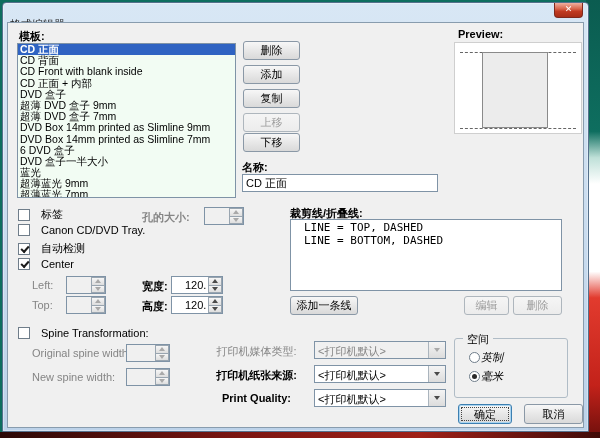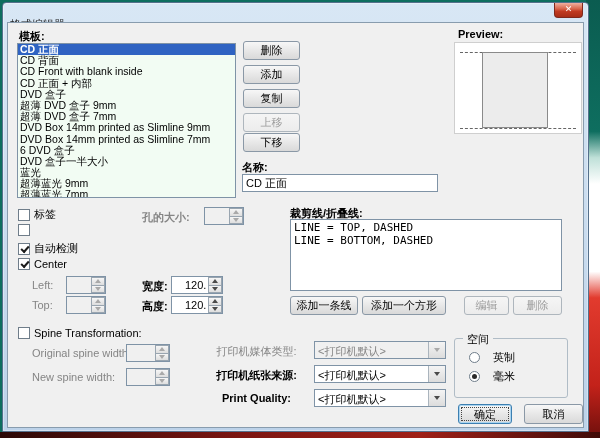--- a/index.html
+++ b/index.html
@@ -28,47 +28,47 @@
   .li { height:11.2px; line-height:11.2px; padding-left:2px; white-space:nowrap; }
   .li.sel { background:#2f63c2; color:#fff; font-weight:bold; }
   .btn { width:57px; height:19px; background:linear-gradient(#f7f7f7,#e9e9e9 45%,#d9d9d9);
     border:1px solid #8a98a6; border-radius:3px; font-family:inherit; font-size:11px; color:#000; text-align:center; }
   .btn.dis { color:#9b9b9b; background:linear-gradient(#f5f5f5,#ececec); border-color:#aeb6bd; }
   .btn.default { border-color:#3c7fb1; box-shadow:0 0 0 1px #a9d4f0 inset; outline:1px dotted #444; outline-offset:-4px; }
   .txt { border:1px solid #7f93a6; background:#fff; font-family:inherit; font-size:11px; padding:1px 3px; }
   .preview { background:#fff; border:1px solid #cfcfcf; }
   .dash { position:absolute; left:5px; right:5px; height:0; border-top:1px dashed #666; }
   .psq { position:absolute; left:27px; top:9px; width:66px; height:76px; background:#ececec; border:1px solid #8a8a8a; }
-  .check { display:flex; align-items:center; gap:4px; white-space:nowrap; cursor:default; }
+  .check { display:flex; align-items:center; gap:11px; white-space:nowrap; cursor:default; }
   .box { width:12px; height:12px; background:#fff; border:1px solid #6f7d8a; position:relative; flex:none; }
   .box.checked::after { content:""; position:absolute; left:2px; top:2px; width:6px; height:3px;
     border-left:2px solid #1c1c1c; border-bottom:2px solid #1c1c1c; transform:rotate(-48deg); }
   .spin { height:18px; }
   .spin-field { position:absolute; left:0; top:0; width:100%; height:18px; border:1px solid #7f93a6; background:#fff;
     font-family:inherit; font-size:11px; padding:0 16px 0 13px; }
   .spin.dis .spin-field { background:#f0f0f0; }
   .spin-btns { position:absolute; right:1px; top:1px; width:14px; height:16px; display:flex; flex-direction:column; }
   .sb { flex:1; background:linear-gradient(#f6f6f6,#dedede); border:1px solid #99a5b0; display:flex; align-items:center; justify-content:center; }
   .sb + .sb { border-top:none; }
   .tu { width:0; height:0; border-left:3px solid transparent; border-right:3px solid transparent; border-bottom:4px solid #4a4a4a; }
   .td { width:0; height:0; border-left:3px solid transparent; border-right:3px solid transparent; border-top:4px solid #4a4a4a; }
   .spin.dis .tu { border-bottom-color:#a9a9a9; }
   .spin.dis .td { border-top-color:#a9a9a9; }
-  .linesbox { background:#fff; border:1px solid #7f93a6; font-family:"DejaVu Sans Mono","Liberation Mono",monospace; font-size:11px; padding:1px 3px; }
+  .linesbox { background:#fff; border:1px solid #7f93a6; font-family:"DejaVu Sans Mono","Liberation Mono",monospace; font-size:11px; padding:1px 13px; }
   .mline { height:13px; line-height:13px; white-space:pre; }
   .combo { width:132px; height:18px; background:#fff; border:1px solid #7f93a6; }
   .combo .cval { position:absolute; left:3px; top:2px; white-space:nowrap; }
   .combo .cbtn { position:absolute; right:0; top:0; width:17px; height:16px; background:linear-gradient(#f4f4f4,#dcdcdc);
     border-left:1px solid #aab4bd; display:flex; align-items:center; justify-content:center; }
   .combo.dis { background:#f0f0f0; }
   .combo.dis .cval { color:#858585; }
   .combo.dis .cbtn .td { border-top-color:#a9a9a9; }
   .group { border:1px solid #b0bcc6; border-radius:3px; }
   .glbl { position:absolute; top:-7px; left:8px; background:#f0f0f0; padding:0 4px; }
-  .radio { position:absolute; display:flex; align-items:center; gap:13px; white-space:nowrap; cursor:default; }
+  .radio { position:absolute; display:flex; align-items:center; gap:1px; white-space:nowrap; cursor:default;font-style:italic; }
   .rc { width:11px; height:11px; border-radius:50%; border:1px solid #6f7d8a; background:#fff; position:relative; flex:none; }
   .rc.on::after { content:""; position:absolute; left:2px; top:2px; width:5px; height:5px; border-radius:50%; background:#2a2a2a; }
 </style>
 </head>
 <body>
 
 <div class="bg-right"></div>
 <div class="bg-bottom"></div>
 
 <div class="dlg">
@@ -126,20 +126,21 @@
             <i class="tu"></i>
           </div>
         <div class="sb">
             <i class="td"></i>
           </div>
       </div>
     </div>
 
     <label class="check" style="left:10px;top:201px">
       <span class="box"></span>
+      <span>Canon CD/DVD Tray.</span>
     </label>
     <label class="check" style="left:10px;top:218px">
       <span class="box checked"></span>
       <span>自动检测</span>
     </label>
     <label class="check" style="left:10px;top:235px">
       <span class="box checked"></span>
       <span>Center</span>
     </label>
 
@@ -192,21 +193,20 @@
           </div>
       </div>
     </div>
 
     <span class="lbl b" style="left:282px;top:183px">裁剪线/折叠线:</span>
     <div class="linesbox" style="left:282px;top:196px;width:272px;height:72px">
       <div class="mline">LINE = TOP, DASHED</div>
       <div class="mline">LINE = BOTTOM, DASHED</div>
     </div>
     <button class="btn" style="left:282px;top:273px;width:68px">添加一条线</button>
-    <button class="btn" style="left:354px;top:273px;width:84px">添加一个方形</button>
     <button class="btn dis" style="left:456px;top:273px;width:45px">编辑</button>
     <button class="btn dis" style="left:505px;top:273px;width:49px">删除</button>
 
     <label class="check" style="left:10px;top:304px">
       <span class="box"></span>
       <span>Spine Transformation:</span>
     </label>
     <span class="lbl gray" style="left:24px;top:324px">Original spine width:</span>
     <div class="spin dis" style="left:118px;top:321px;width:44px">
       <input class="spin-field" disabled="" style="">

